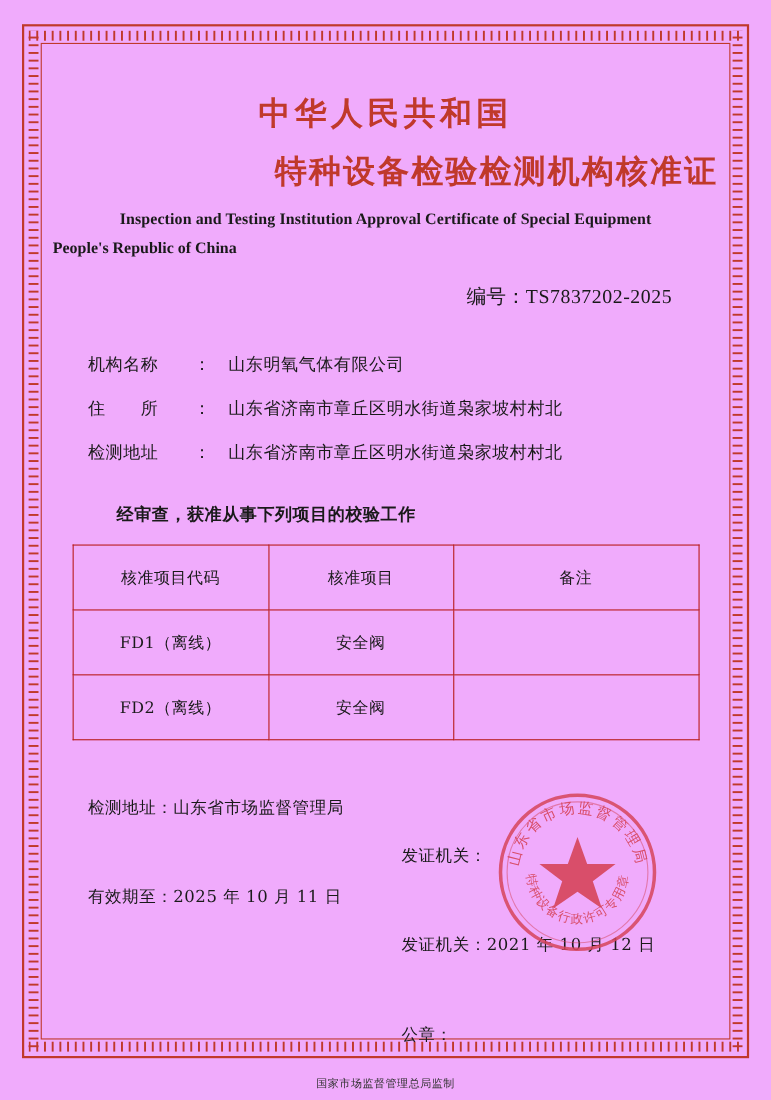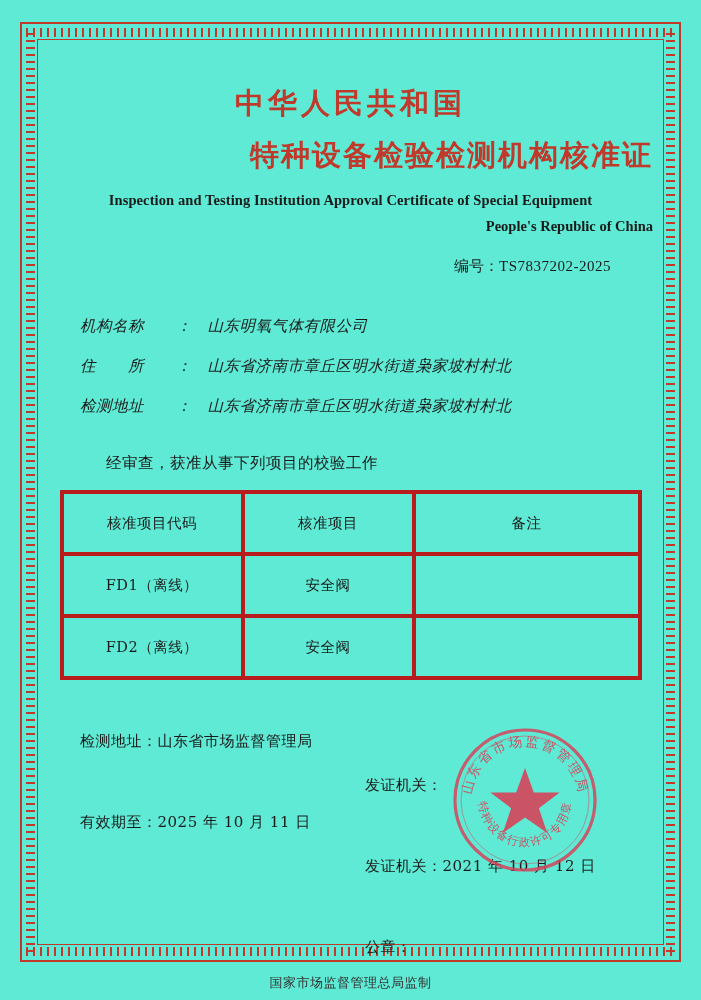--- a/index.html
+++ b/index.html
@@ -12,21 +12,21 @@
     height: 1000px;
     font-family: "Liberation Serif", serif;
     color: #1a1a1a;
     position: relative;
     overflow: hidden;
   }
 
   .page {
     position: absolute;
     inset: 0;
-    background: #5eead4;
+    background: #f0abfc;
   }
 
   
   .frame-outer {
     position: absolute;
     left: 20px;
     top: 22px;
     right: 20px;
     bottom: 38px;
     border: 2px solid #c0392b;
@@ -114,58 +114,57 @@
   }
   .title-en-1 {
     text-align: center;
     color: #1a1a1a;
     font-size: 14.5px;
     font-weight: bold;
     margin-top: 16px;
     letter-spacing: 0.1px;
   }
   .title-en-2 {
-    text-align: right;
+    text-align: left;
     color: #1a1a1a;
     font-size: 14.5px;
     font-weight: bold;
     margin-top: 9px;
   }
   .subtitle-cn {
     text-align: center;
     font-family: "DejaVu Serif", serif;
     font-weight: bold;
     font-size: 21px;
     letter-spacing: 1px;
     margin-top: 26px;
   }
 
   .serial-row {
     margin-top: 22px;
     text-align: right;
     padding-right: 42px;
-    font-size: 15px;
+    font-size: 18px;
     font-family: "DejaVu Serif", serif;
   }
   .serial-row .serial-value {
     font-family: "Liberation Serif", serif;
     letter-spacing: 0.5px;
   }
 
   .fields {
     margin-top: 40px;
     padding-left: 32px;
     font-size: 15.5px;
     font-family: "DejaVu Serif", serif;
   }
   .field-row {
     display: flex;
     align-items: baseline;
     margin-bottom: 19px;
-    font-style: italic;
   }
   .field-label {
     width: 96px;
     flex: 0 0 96px;
     letter-spacing: 0.5px;
   }
   .field-label.spaced {
     letter-spacing: 0.5px;
   }
   .field-colon {
@@ -177,31 +176,32 @@
     letter-spacing: 0.5px;
     padding-left: 12px;
   }
 
   .approve-line {
     margin-top: 36px;
     padding-left: 58px;
     font-size: 15.5px;
     font-family: "DejaVu Serif", serif;
     letter-spacing: 0.5px;
+    font-weight: bold;
   }
 
   table.items {
     margin: 16px auto 0 auto;
     width: 560px;
     border-collapse: collapse;
     table-layout: fixed;
   }
   table.items th,
   table.items td {
-    border: 4px solid #b91c1c;
+    border: 1px solid #b91c1c;
     height: 56px;
     text-align: center;
     font-size: 14.5px;
     font-family: "DejaVu Serif", serif;
     font-weight: normal;
     letter-spacing: 0.5px;
   }
   table.items th:nth-child(1), table.items td:nth-child(1) { width: 175px; }
   table.items th:nth-child(2), table.items td:nth-child(2) { width: 165px; }
   table.items th:nth-child(3), table.items td:nth-child(3) { width: 220px; }
@@ -245,21 +245,21 @@
     pointer-events: none;
   }
   .seal svg { display: block; }
 
   .bottom-note {
     position: absolute;
     left: 0;
     right: 0;
     bottom: 8px;
     text-align: center;
-    font-size: 13px;
+    font-size: 10px;
     font-family: "DejaVu Serif", serif;
     color: #333;
     letter-spacing: 0.5px;
   }
 </style>
 </head>
 <body>
 
 <div class="page">
 

